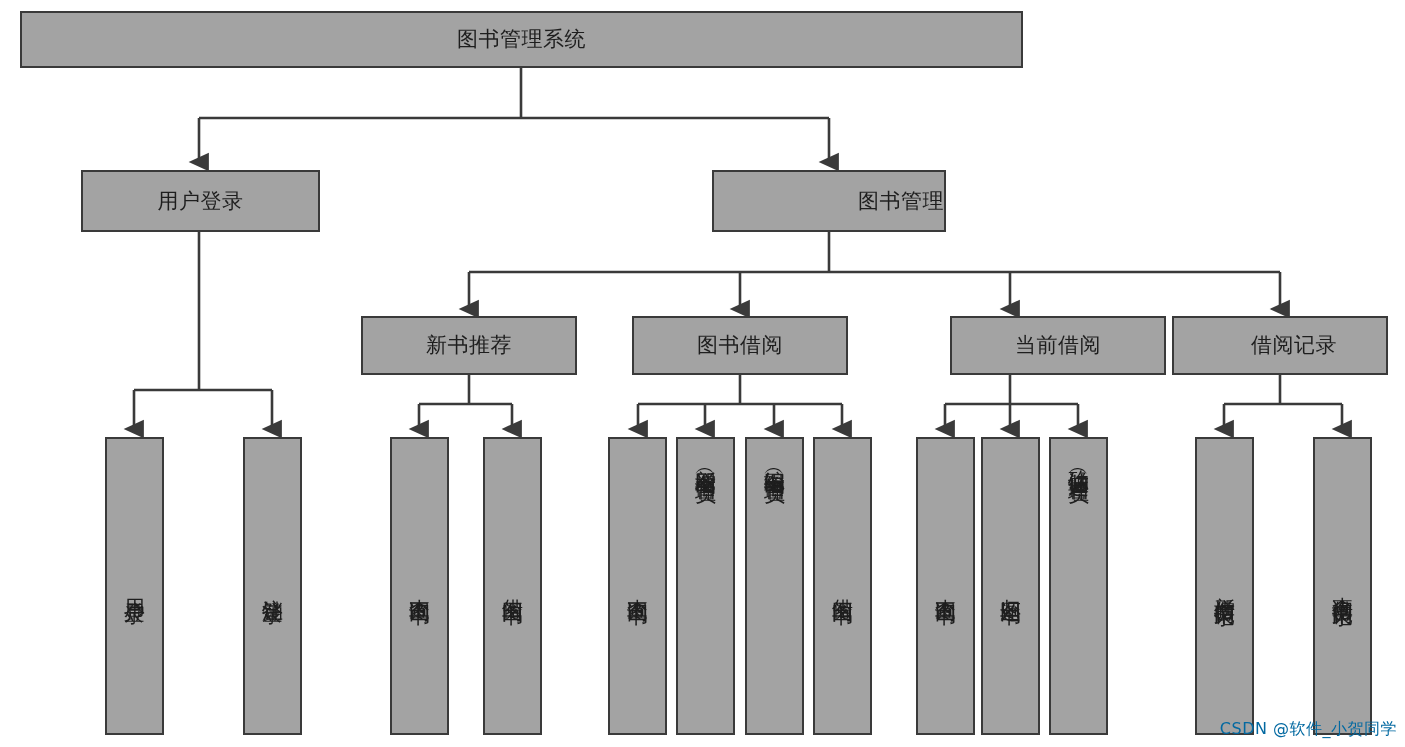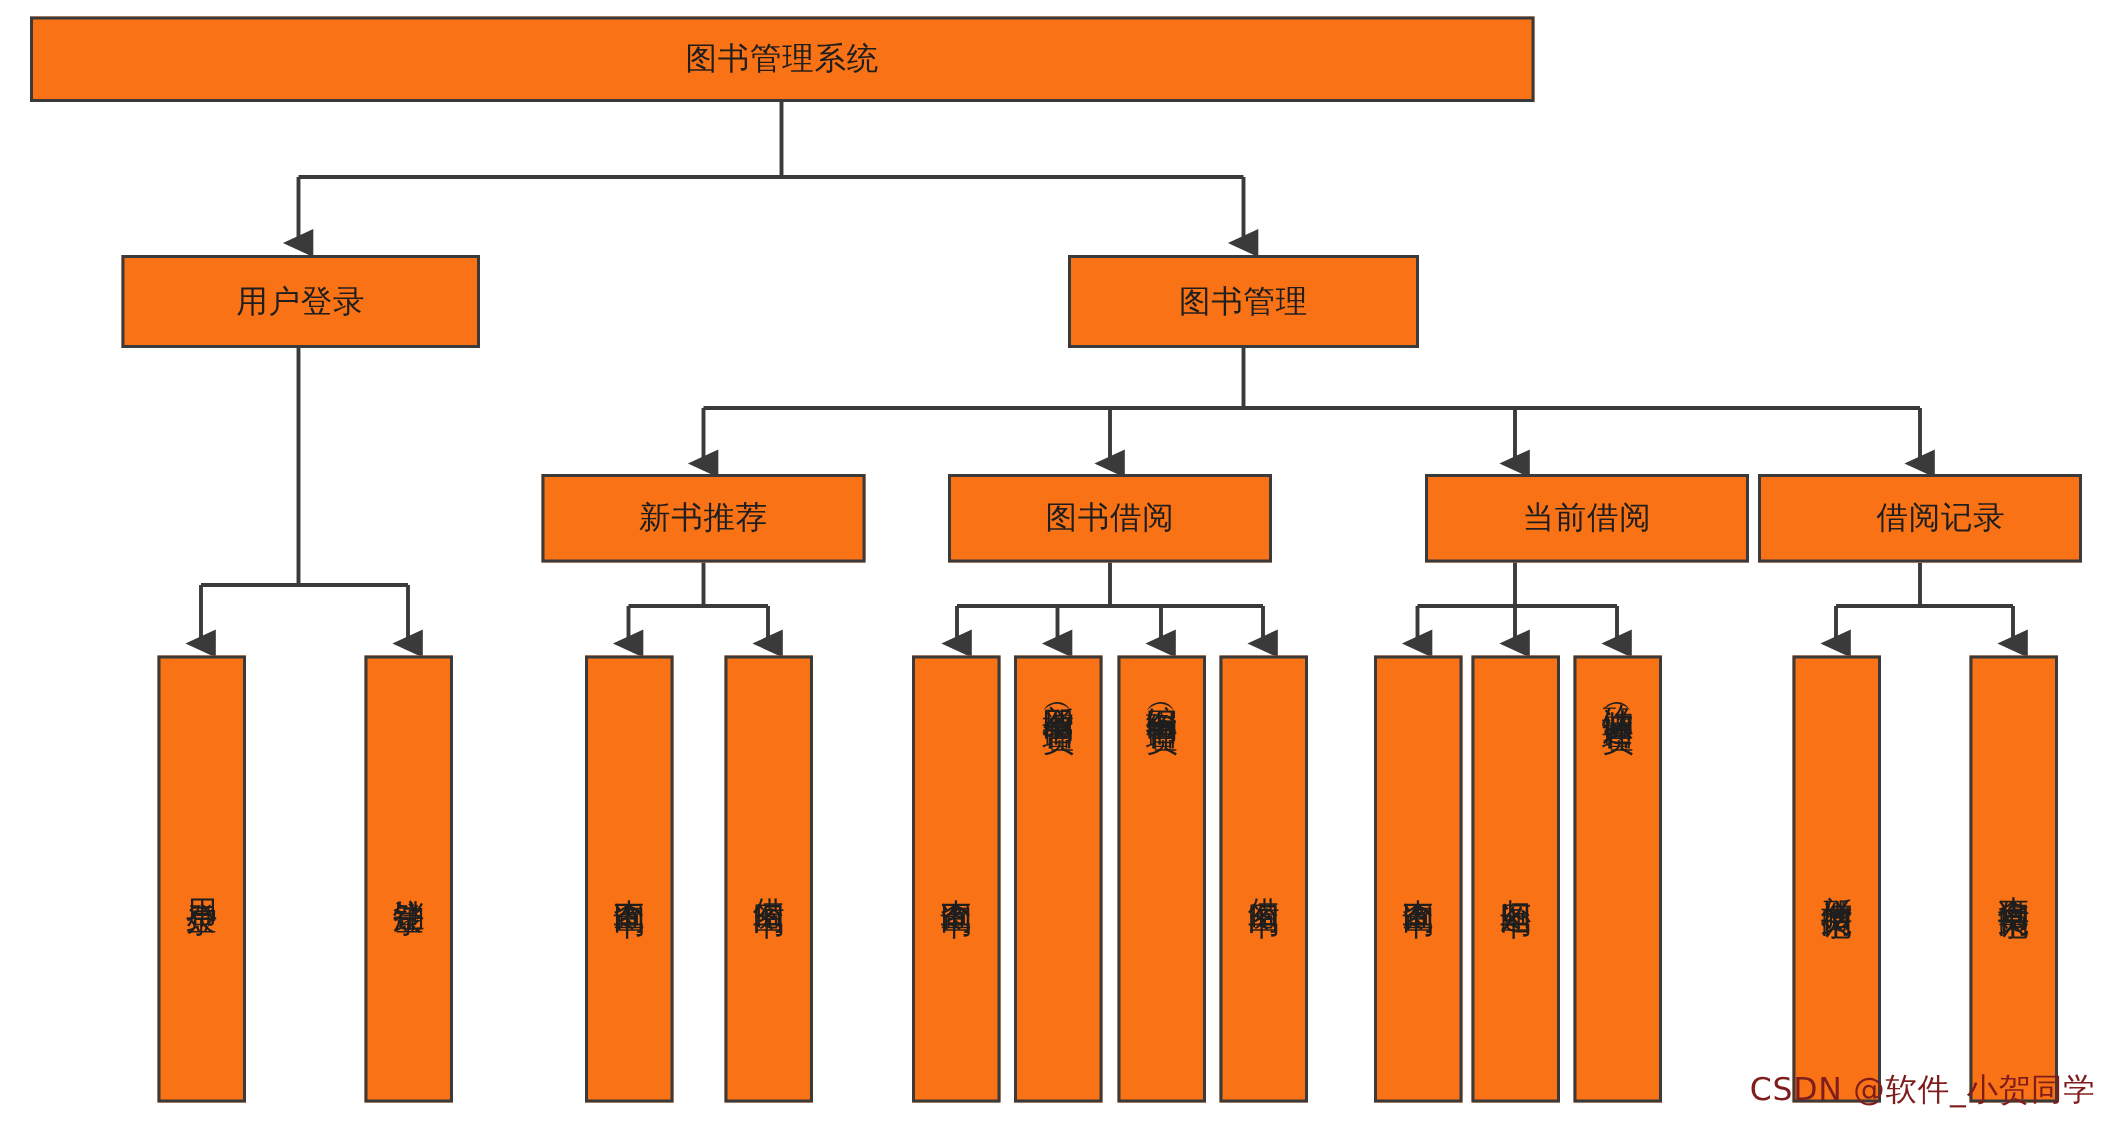--- a/index.html
+++ b/index.html
@@ -21,21 +21,21 @@
     position: absolute;
     left: 0;
     top: 0;
     width: 1405px;
     height: 747px;
     pointer-events: none;
   }
   .node {
     position: absolute;
     box-sizing: border-box;
-    background: #f97316;
+    background: #a3a3a3;
     border: 2.5px solid #3a3a3a;
     display: flex;
     align-items: center;
     justify-content: center;
     color: #222222;
   }
   .node-label {
     font-size: 21px;
     line-height: 1.15;
     letter-spacing: 0.5px;
@@ -56,22 +56,22 @@
     letter-spacing: 2px;
   }
   .node.vertical.centered {
     align-items: center;
     padding-top: 0;
   }
   #watermark {
     position: absolute;
     right: 8px;
     bottom: 7px;
-    font-size: 21px;
-    color: #7f1d1d;
+    font-size: 16px;
+    color: #0369a1;
     letter-spacing: 0.5px;
     user-select: none;
     white-space: nowrap;
   }
 </style>
 </head>
 <body>
 
 <div id="diagram-root">
 
@@ -129,21 +129,21 @@
   </svg>
 
   <div class="node" style="left:20px; top:11px; width:1003px; height:57px;">
     <span class="node-label">图书管理系统</span>
   </div>
 
   <div class="node" style="left:81px; top:170px; width:239px; height:62px;">
     <span class="node-label">用户登录</span>
   </div>
 
-  <div class="node" style="left:712px; top:170px; width:234px; height:62px;">
+  <div class="node" style="left:712px; top:170px; width:234px; height:62px;justify-content:flex-end;">
     <span class="node-label">图书管理</span>
   </div>
 
   <div class="node" style="left:361px; top:316px; width:216px; height:59px;">
     <span class="node-label">新书推荐</span>
   </div>
 
   <div class="node" style="left:632px; top:316px; width:216px; height:59px;justify-content:center;">
     <span class="node-label">图书借阅</span>
   </div>

